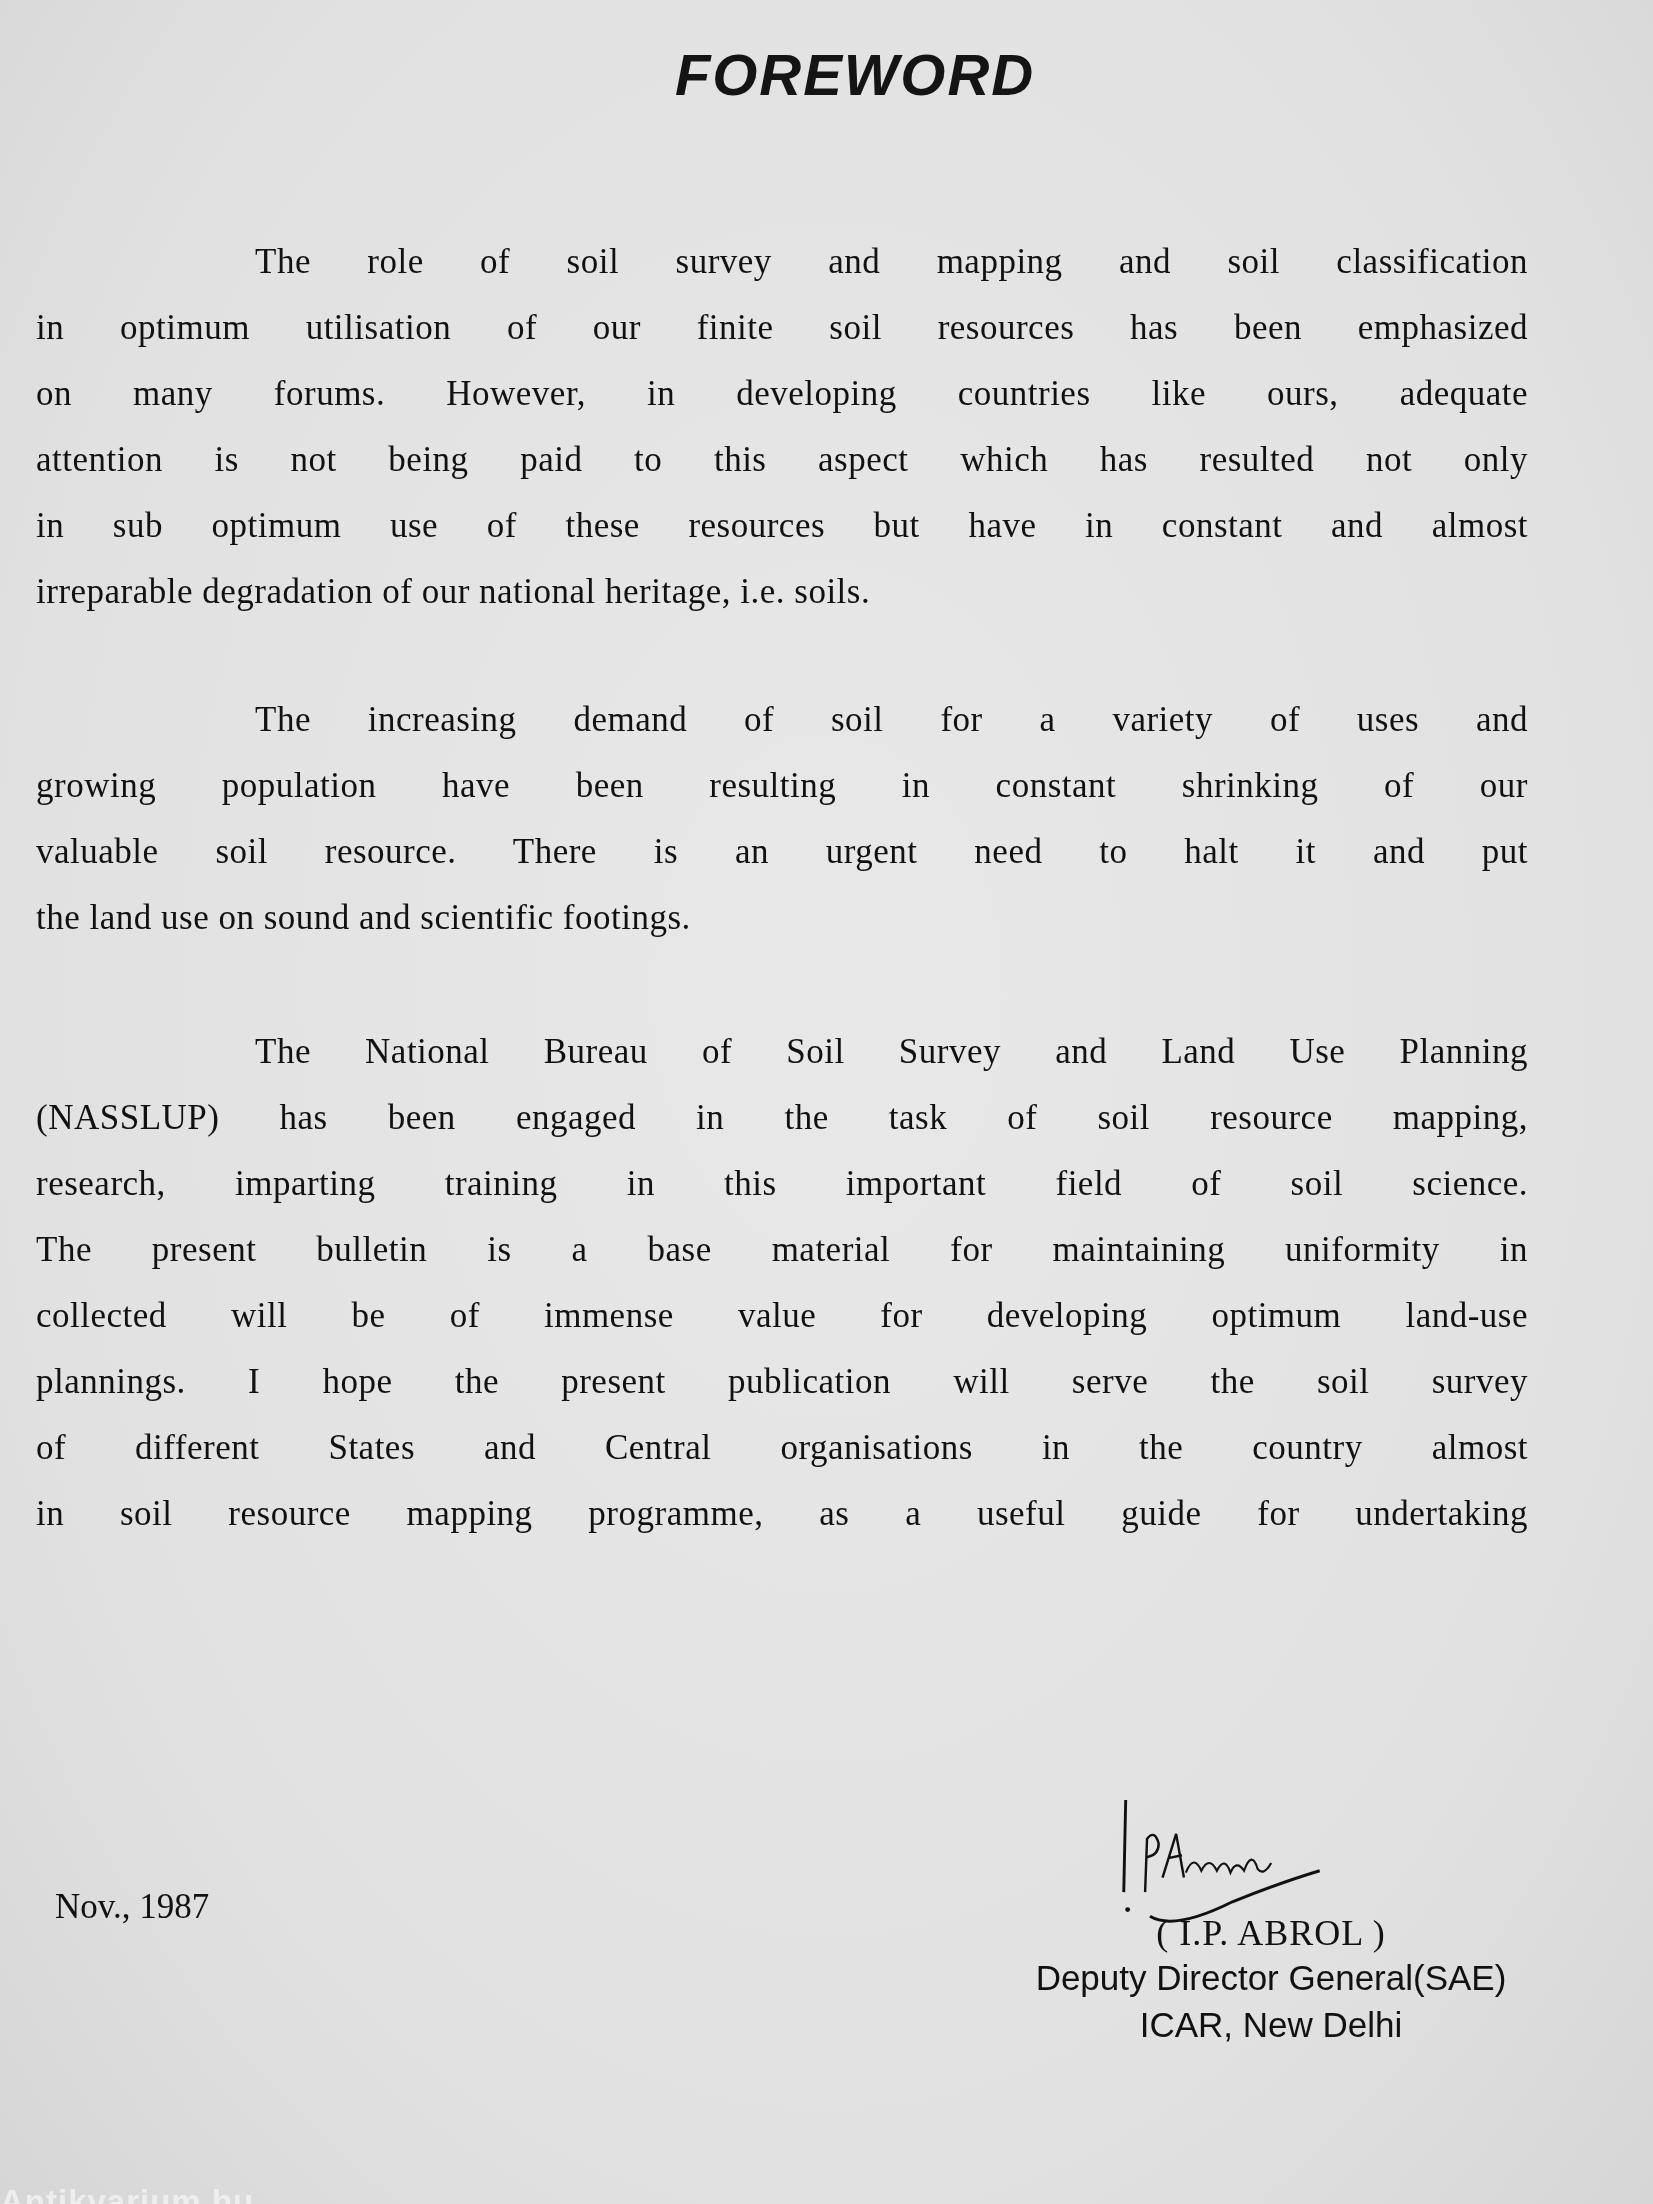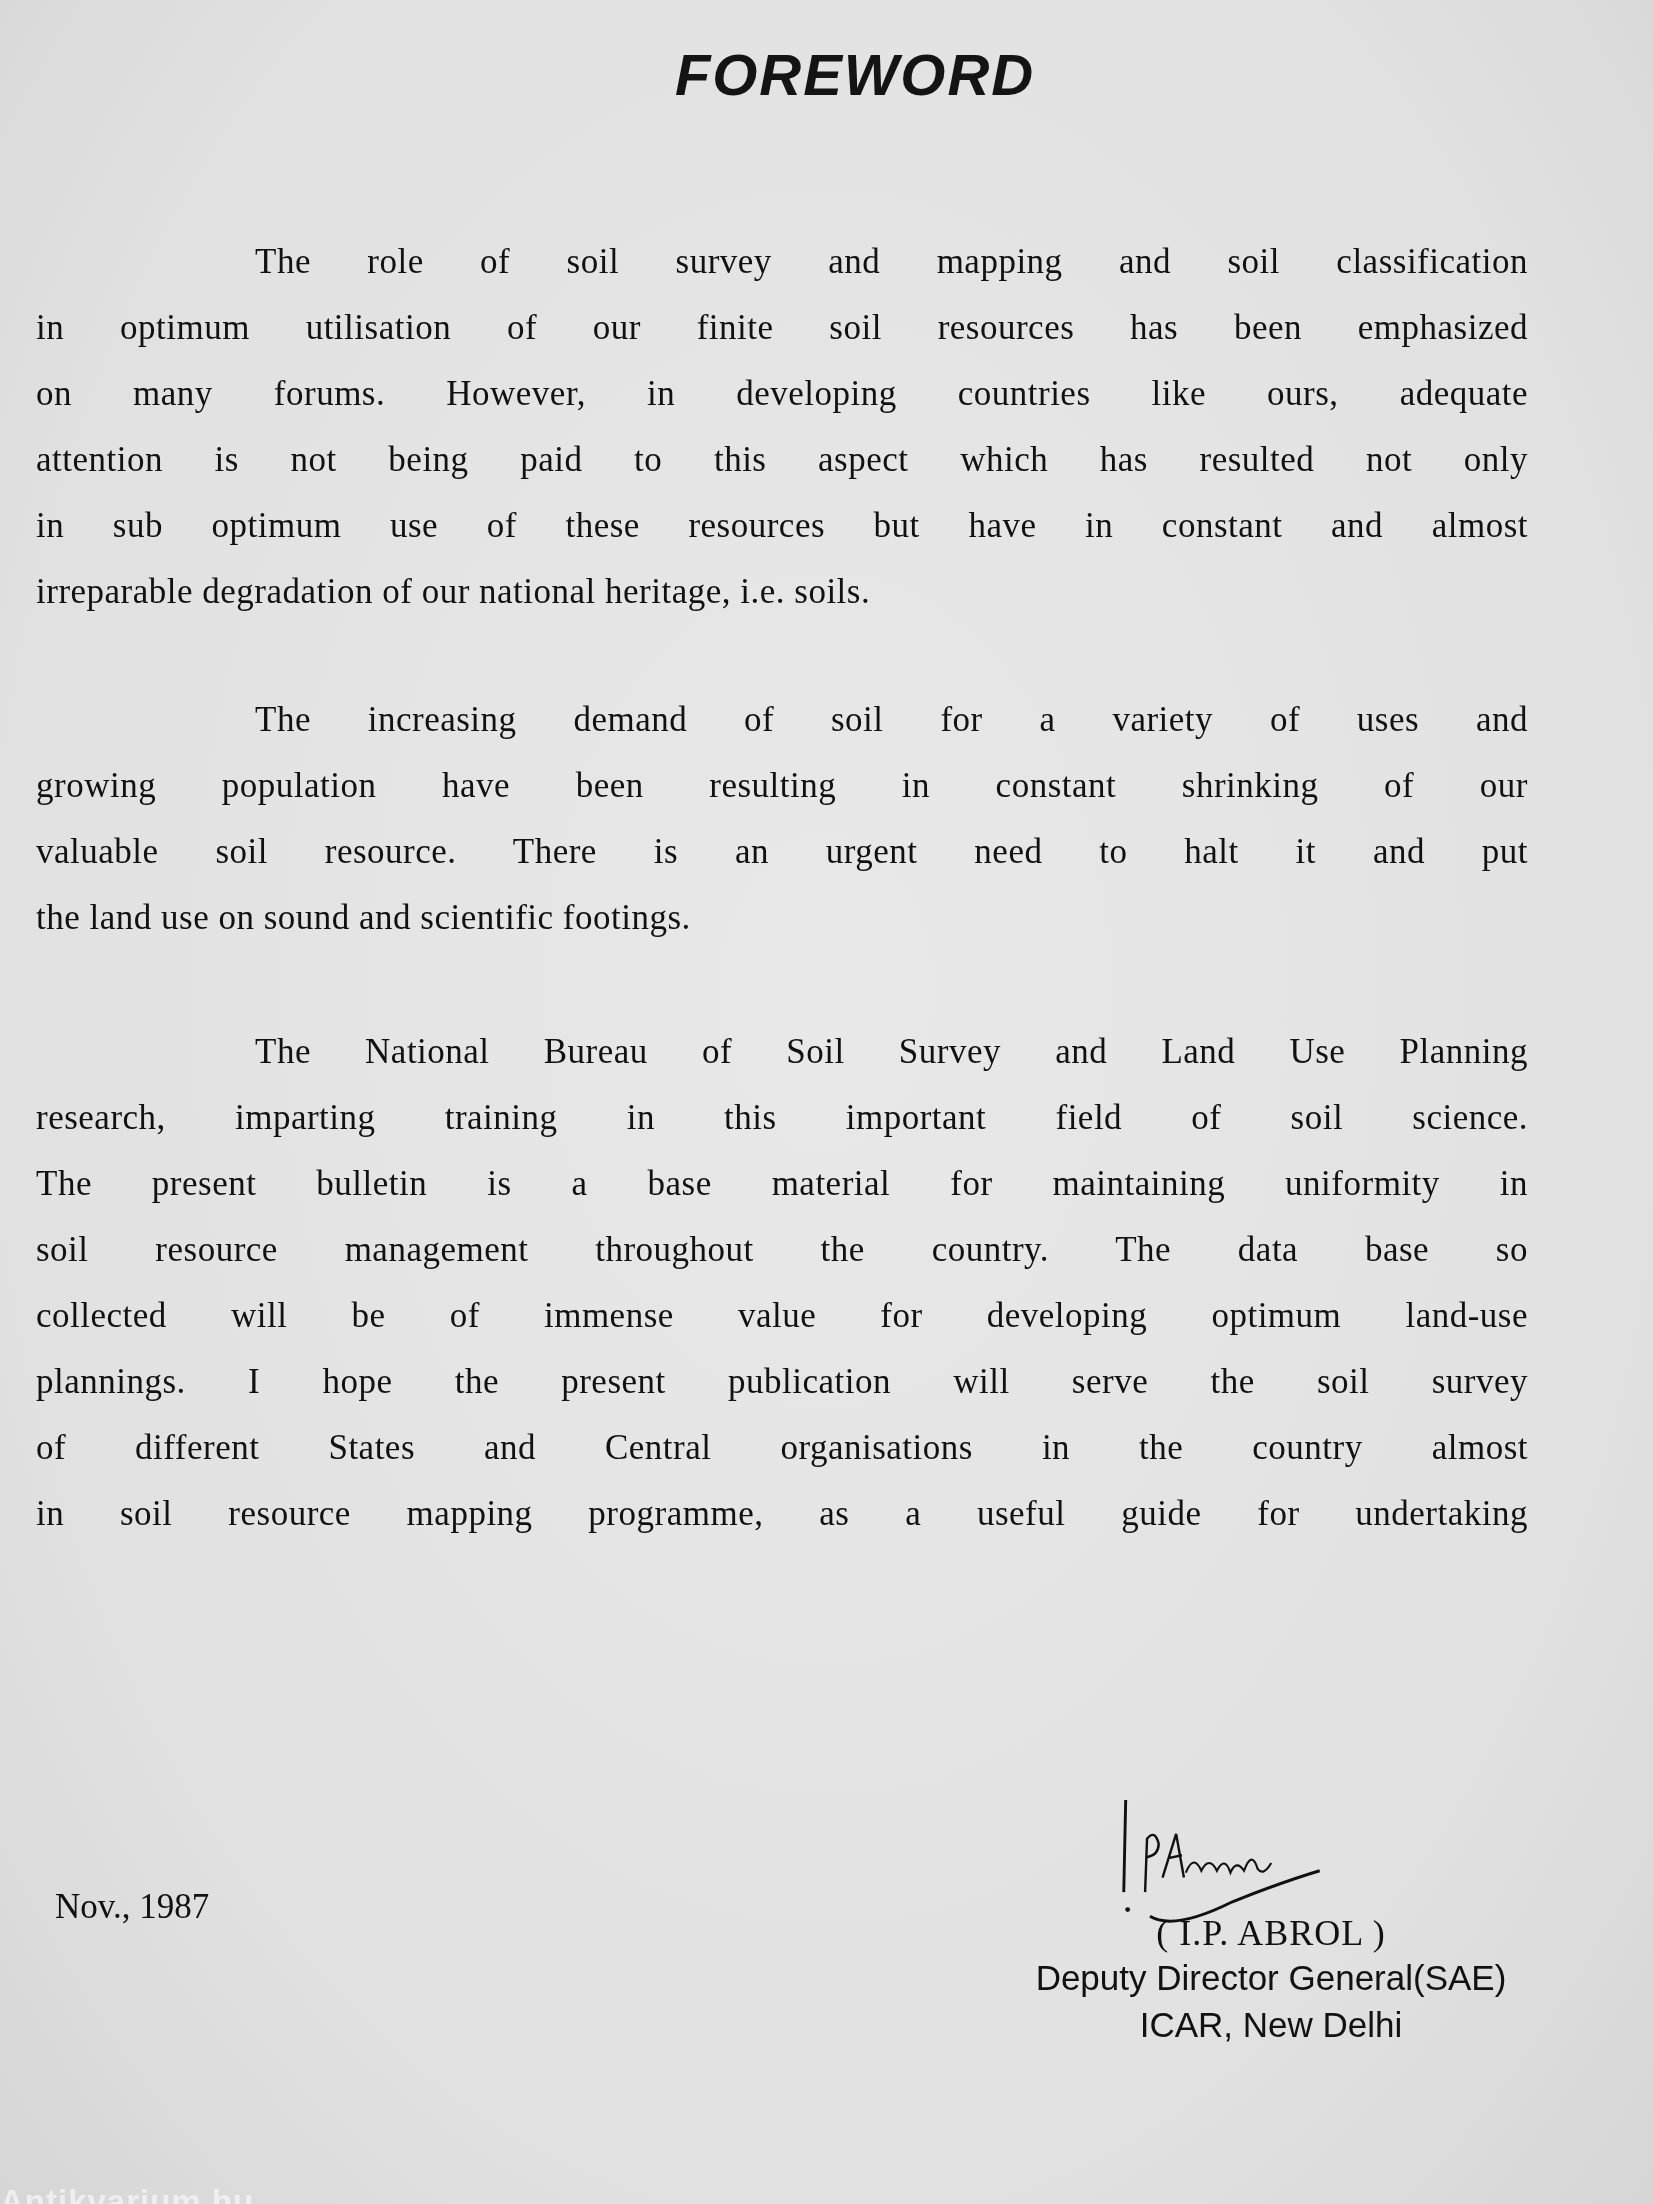--- a/index.html
+++ b/index.html
@@ -56,23 +56,23 @@
 
   <div class="para" id="p2">
     <div class="line indent">The increasing demand of soil for a variety of uses and</div>
     <div class="line">growing population have been resulting in constant shrinking of our</div>
     <div class="line">valuable soil resource.  There is an urgent need to halt it and put</div>
     <div class="line last">the land use on sound and scientific footings.</div>
   </div>
 
   <div class="para" id="p3">
     <div class="line indent">The National Bureau of Soil Survey and Land Use Planning</div>
+    <div class="line">(NASSLUP) has been engaged in the task of soil resource mapping,</div>
     <div class="line">research, imparting training in this important field of soil science.</div>
     <div class="line">The present bulletin is a base material for maintaining uniformity in</div>
-    <div class="line">soil resource management throughout the country.  The data base so</div>
     <div class="line">collected will be of immense value for developing optimum land-use</div>
     <div class="line">plannings.  I hope the present publication will serve the soil survey</div>
     <div class="line">of different States and Central organisations in the country almost</div>
     <div class="line">in soil resource mapping programme, as a useful guide for undertaking</div>
   </div>
 
   <div class="date">Nov., 1987</div>
 
   <svg class="signature" viewBox="0 0 300 140">
     <path d="M10 5 L8 100" stroke="#111" stroke-width="3" fill="none"></path>

